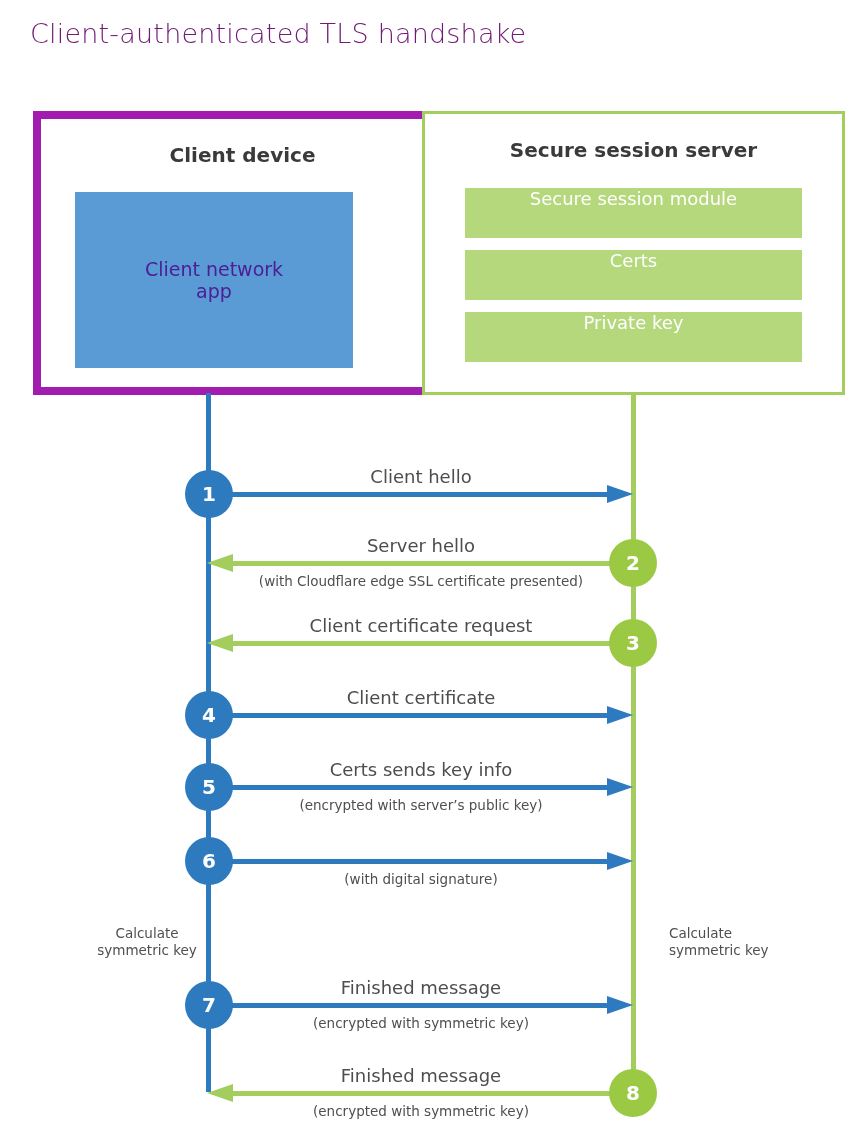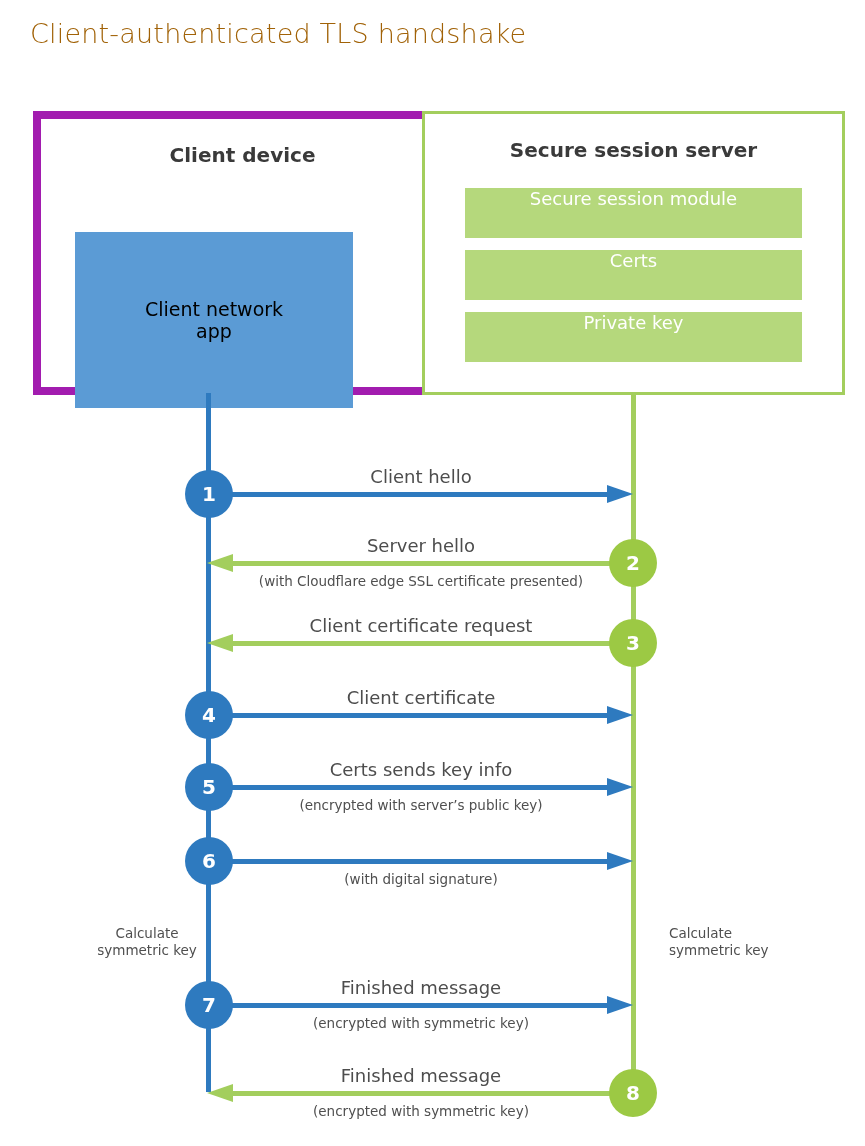--- a/index.html
+++ b/index.html
@@ -6,34 +6,34 @@
   .canvas{
     position:relative;
     width:865px;height:1146px;
     background:#ffffff;
     font-family:"DejaVu Sans","Liberation Sans",sans-serif;
     overflow:hidden;
   }
   .pre{white-space:pre-line;}
   .title{
     position:absolute;left:30px;top:18px;margin:0;
-    font-size:27px;font-weight:300;color:#a16207;letter-spacing:.2px;
+    font-size:27px;font-weight:300;color:#701a75;letter-spacing:.2px;
   }
   
   .box{position:absolute;top:111px;height:284px;box-sizing:border-box;background:#fff;}
   .client-box{left:33px;width:419px;border:8px solid #a21caf;}
   .server-box{left:422px;width:423px;border:3px solid #a3ce5d;}
   .box-title{
     position:absolute;left:0;right:0;top:24px;
     text-align:center;font-size:20px;font-weight:bold;color:#3a3a3a;
   }
   .app-box{
     position:absolute;left:34px;top:73px;width:278px;height:176px;
-    background:#5b9bd5;color:#000000;font-size:19px;
-    display:flex;align-items:center;justify-content:center;text-align:center;margin-top:40px;
+    background:#5b9bd5;color:#4c1d95;font-size:19px;
+    display:flex;align-items:center;justify-content:center;text-align:center;
   }
   .bar{
     position:absolute;left:40px;width:337px;height:50px;
     background:#b5d87c;color:#ffffff;font-size:18px;
     display:flex;align-items:flex-start;justify-content:center;
   }
   .bar1{top:74px}.bar2{top:136px}.bar3{top:198px}
   
   .vline{position:absolute;width:5px;}
   .blue-vline{left:206px;top:393px;height:699px;background:#2e7abf;}

